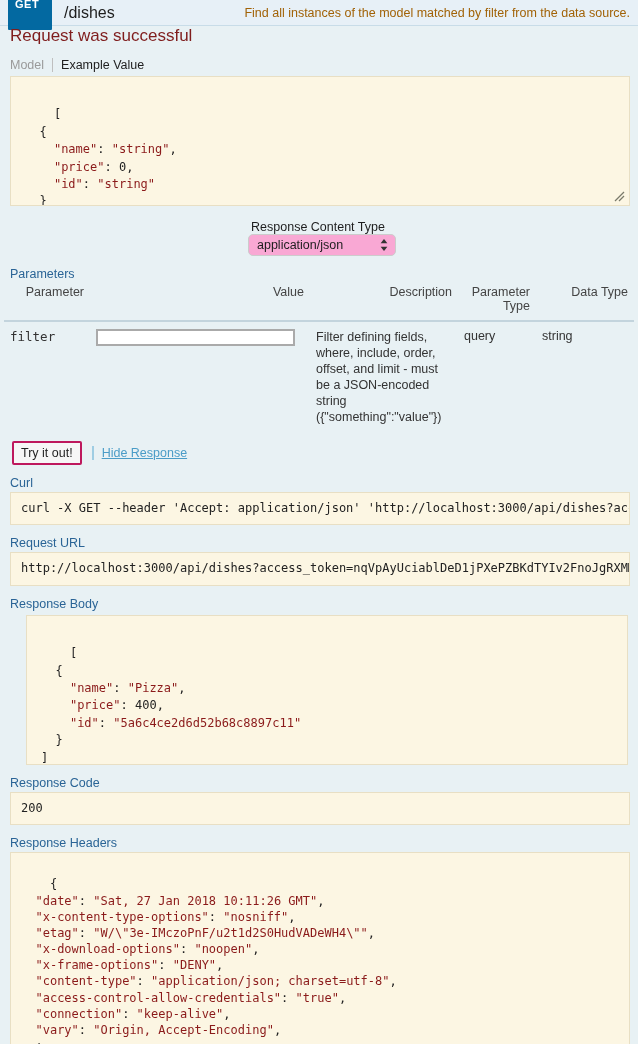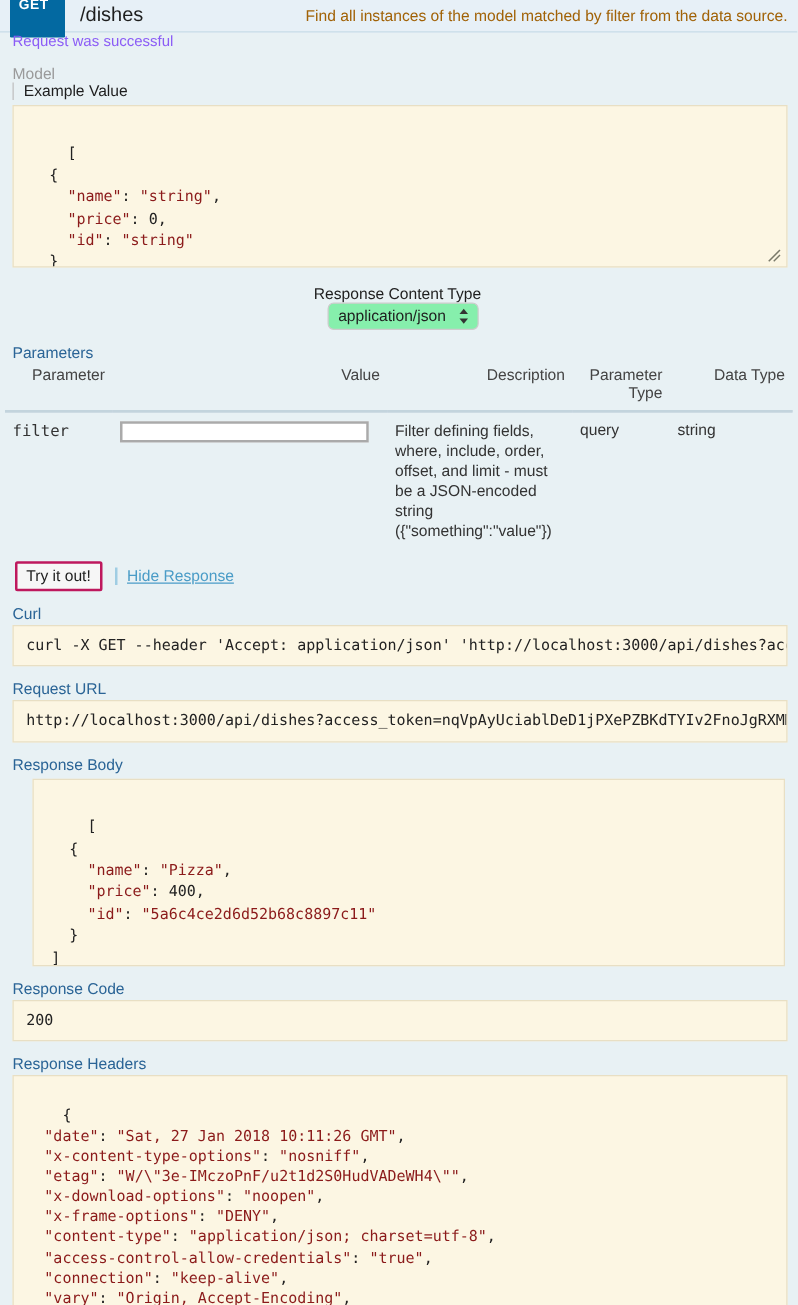--- a/index.html
+++ b/index.html
@@ -56,32 +56,31 @@
     padding: 0 4px;
     box-sizing: border-box;
   }
 
   .section-title {
     color: #2a6496;
     font-size: 12.5px;
     margin: 11px 0 2px 6px;
   }
   .plain-line {
-    color: #8b5cf6;
-    font-size: 12px;
+    color: #7f1d1d;
+    font-size: 17px;
     margin: 0 0 0 6px;
   }
 
   
   .model-tabs {
     display: flex;
-    align-items: flex-start;
+    align-items: flex-end;
     margin: 12px 0 4px 6px;
     font-size: 12.5px;
-    flex-direction: column;
   }
   .model-tab {
     padding: 0 8px 0 0;
     color: #9a9a9a;
   }
   .model-tab.active {
     color: #1e1e1e;
     padding-left: 8px;
     border-left: 1px solid #bfbfbf;
   }
@@ -139,28 +138,28 @@
     font-size: 12.5px;
     flex-direction: column;
   }
   .content-type-label {
     color: #1e1e1e;
     margin-right: 8px;
   }
   .ct-select {
     -webkit-appearance: none;
     appearance: none;
-    background: #86efac;
+    background: #f9a8d4;
     border: 1px solid #cccccc;
     border-radius: 5px;
     font-family: "Liberation Sans", sans-serif;
     font-size: 12.5px;
     color: #1e1e1e;
     padding: 3px 26px 3px 8px;
-    width: 121px;
+    width: 148px;
     height: 22px;
     box-sizing: border-box;
   }
   .select-wrap {
     position: relative;
     display: inline-block;
   }
   .select-arrows {
     position: absolute;
     right: 8px;

